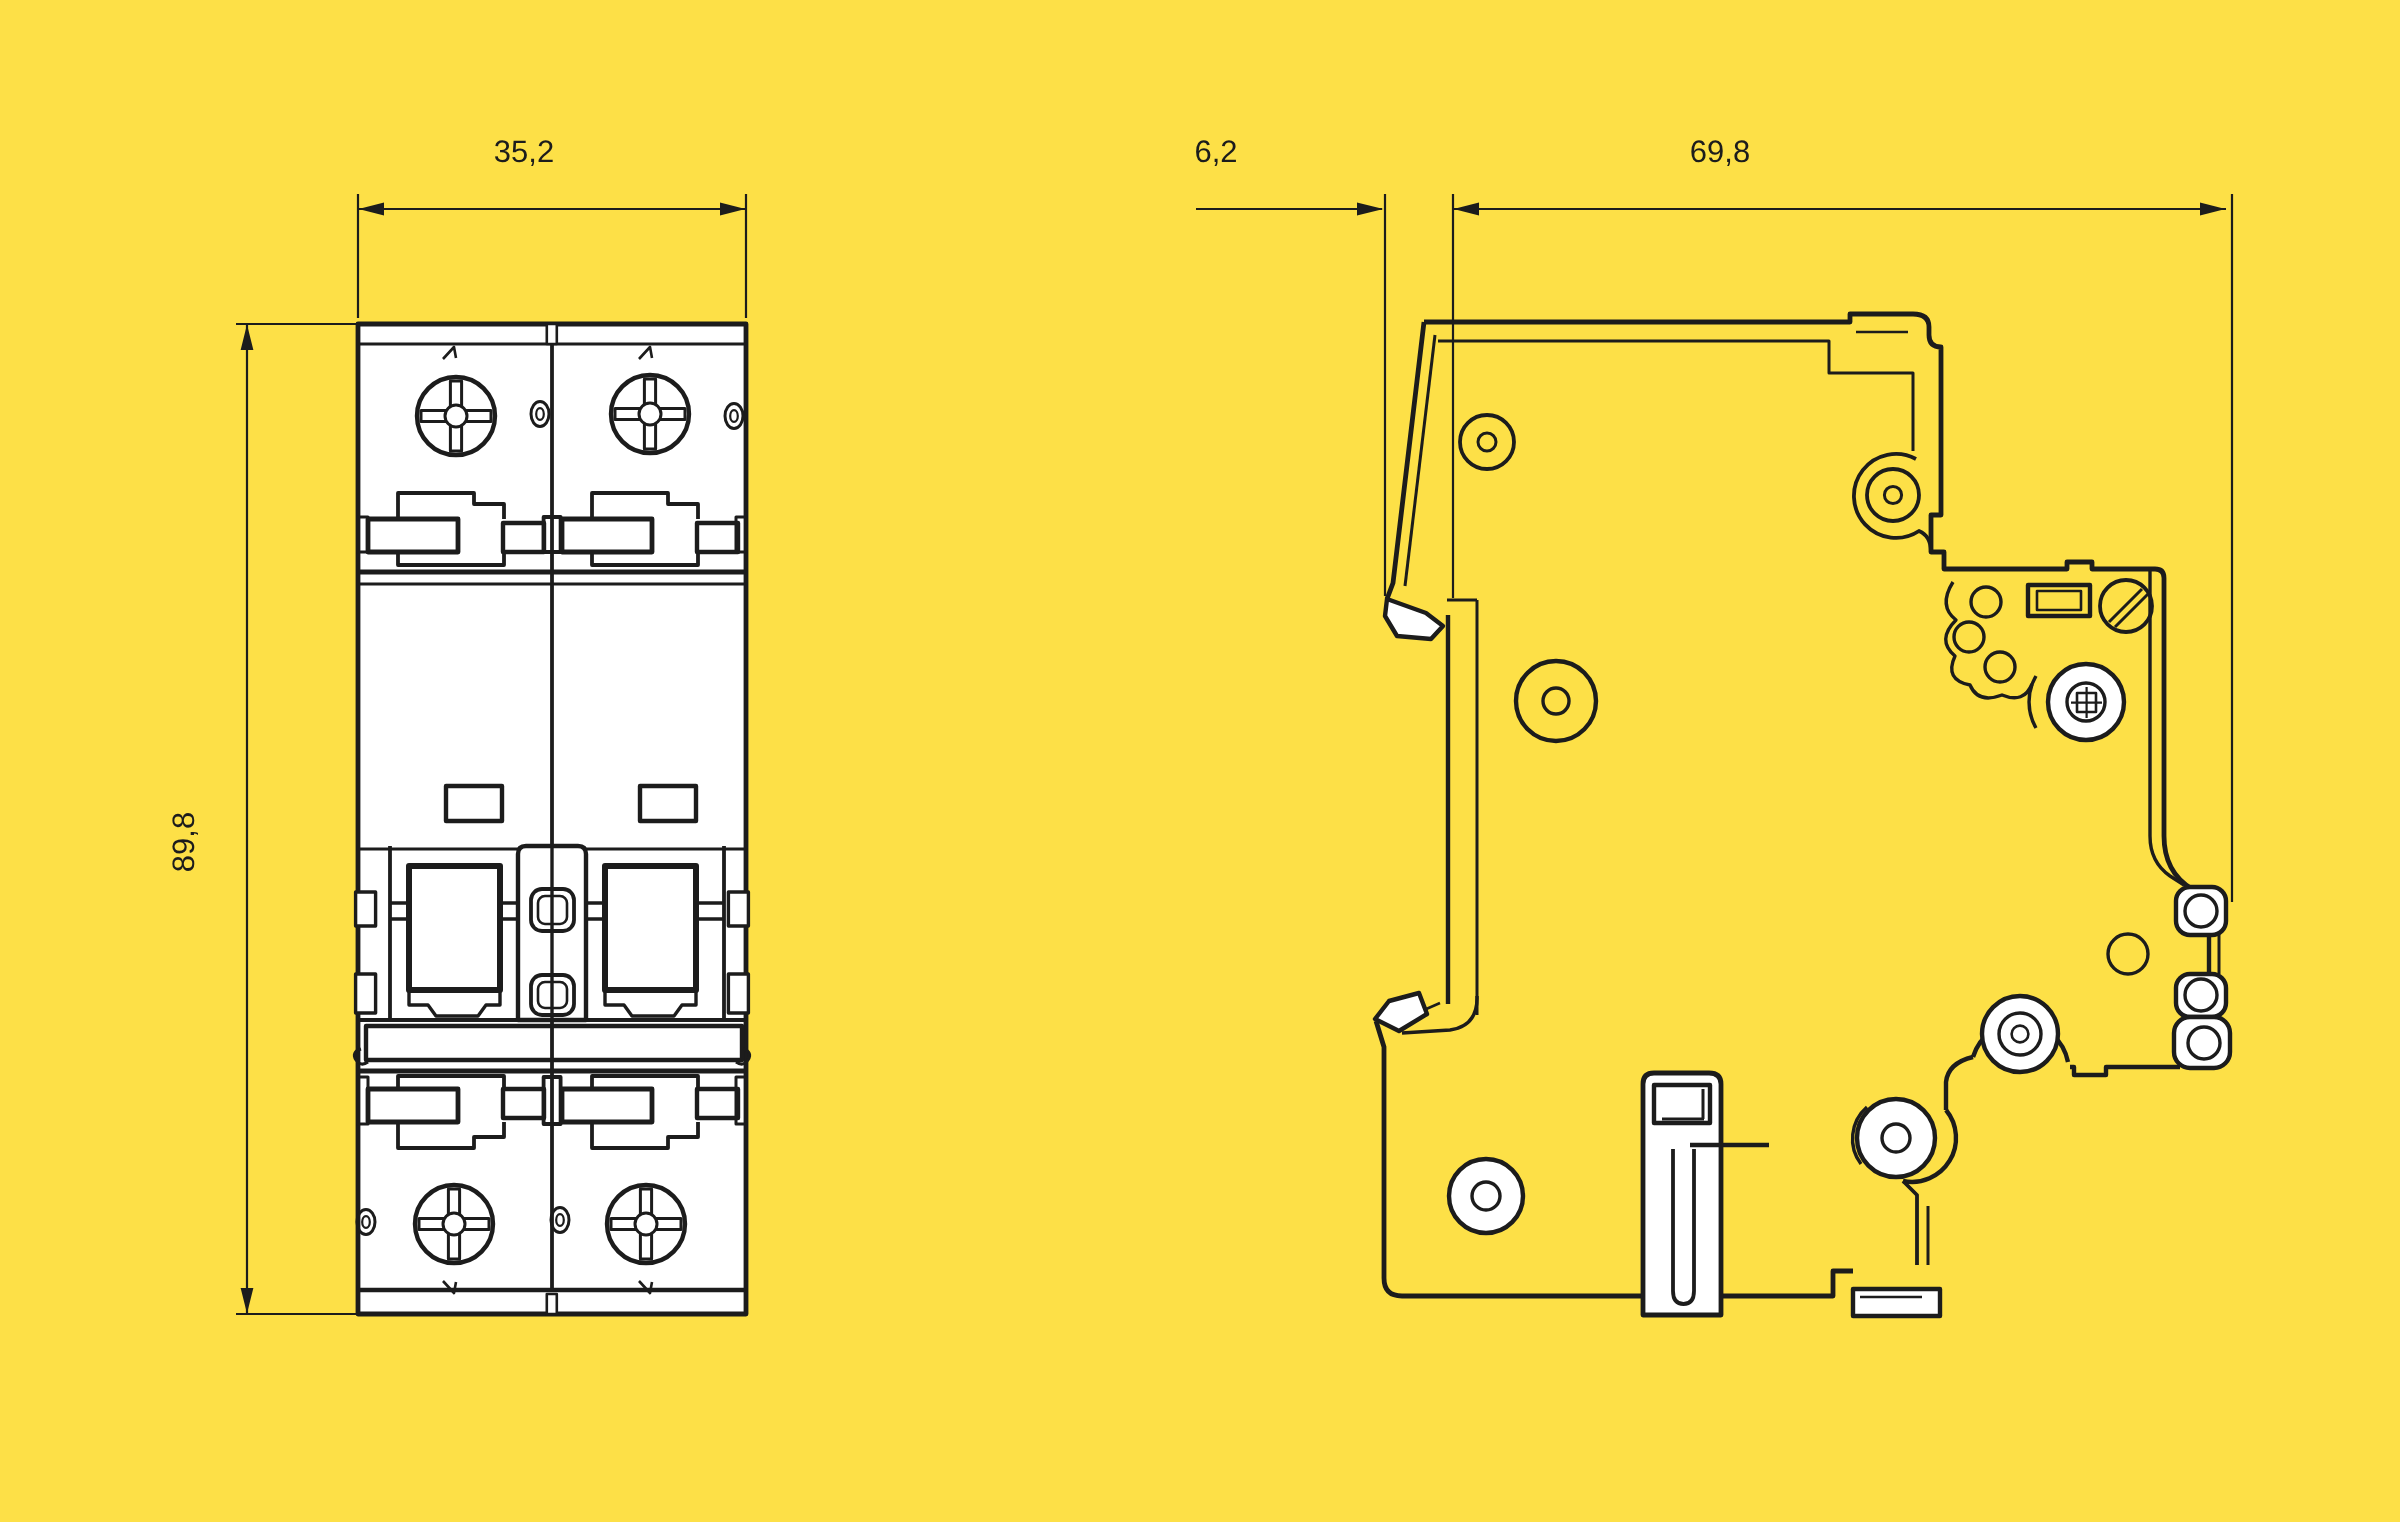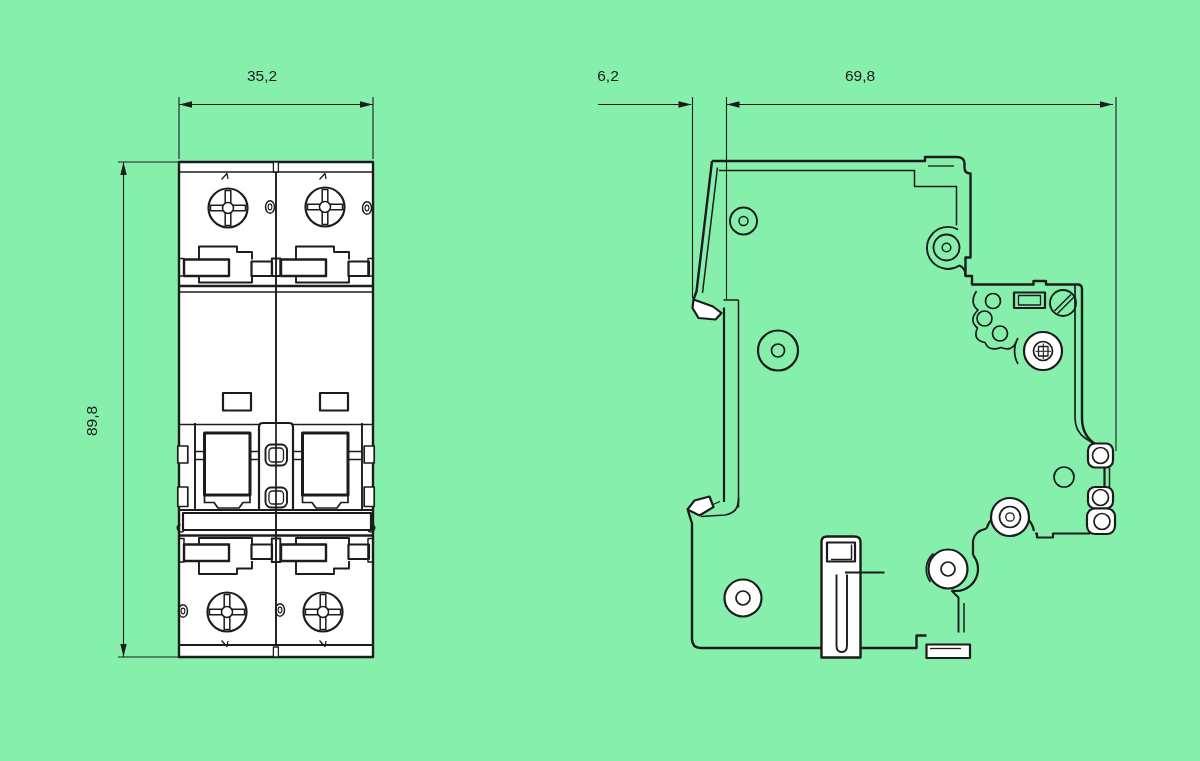--- a/index.html
+++ b/index.html
@@ -1,16 +1,16 @@
 <!DOCTYPE html>
 <html><head>
 <meta charset="utf-8">
 <style>
   html,body{margin:0;padding:0;background:#ffffff;}
-  .canvas{position:relative;width:1200px;height:761px;background:#86efac;overflow:hidden;}
+  .canvas{position:relative;width:1200px;height:761px;background:#fde047;overflow:hidden;}
   svg{position:absolute;left:0;top:0;}
   
   .w25{stroke-width:2.4}
   .w22{stroke-width:2.2}
   .w2{stroke-width:1.9}
   .w17{stroke-width:1.7}
   .w15{stroke-width:1.5}
   .w13{stroke-width:1.3}
   .w1{stroke-width:1.1}
   .w3{stroke-width:3}

